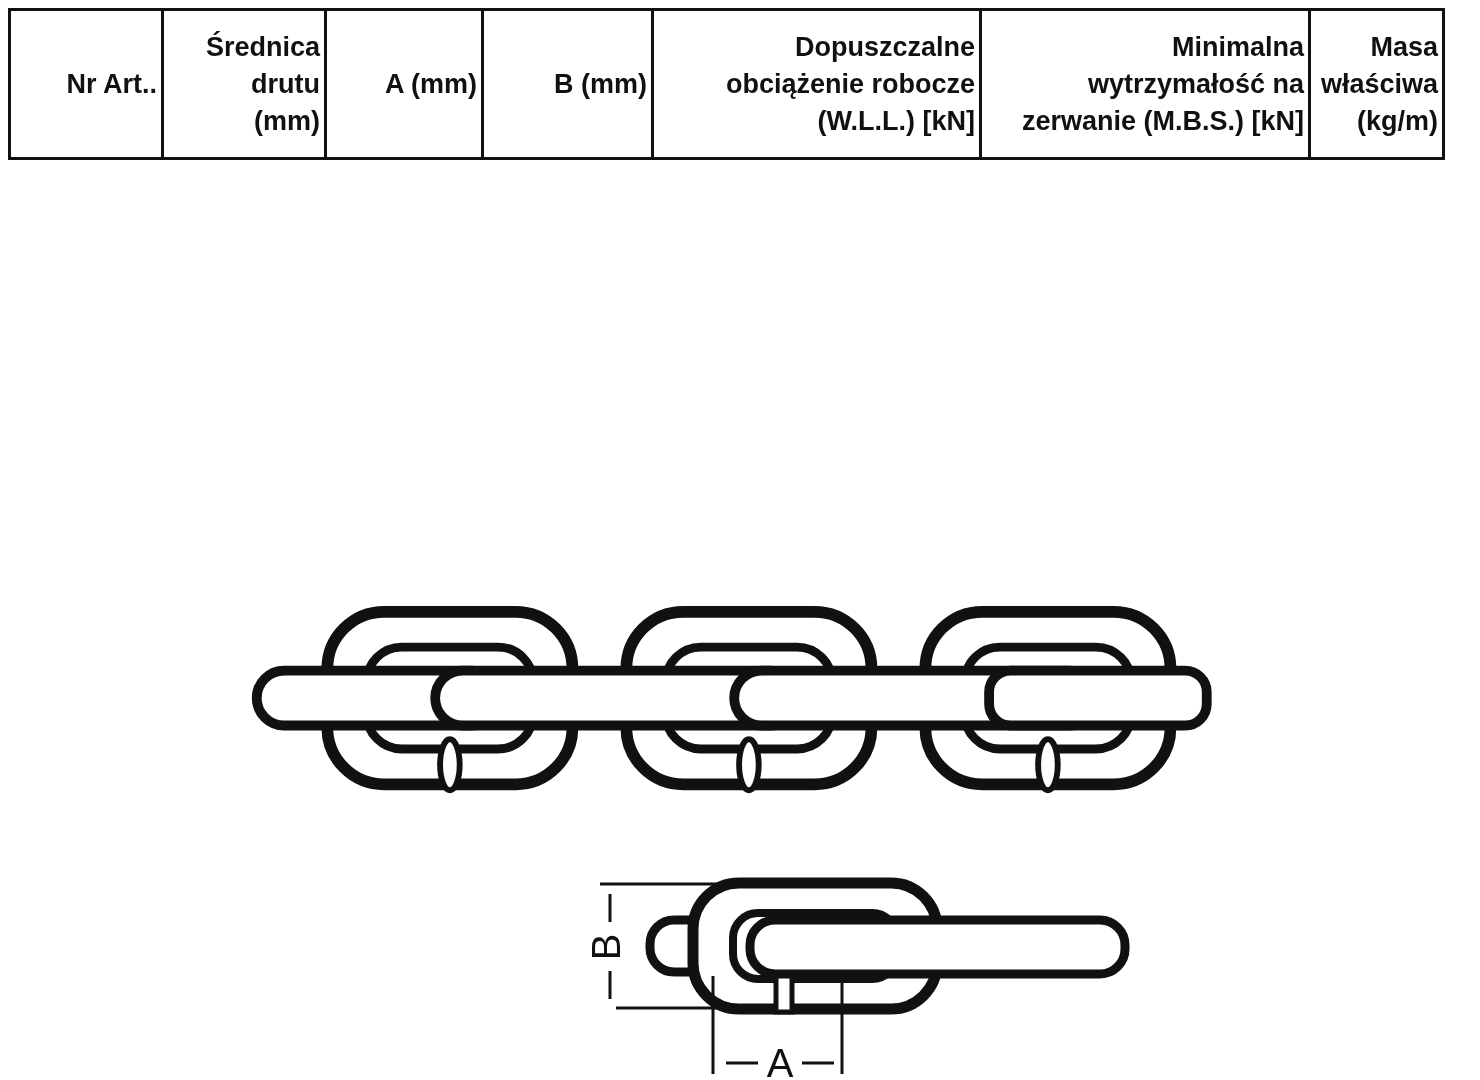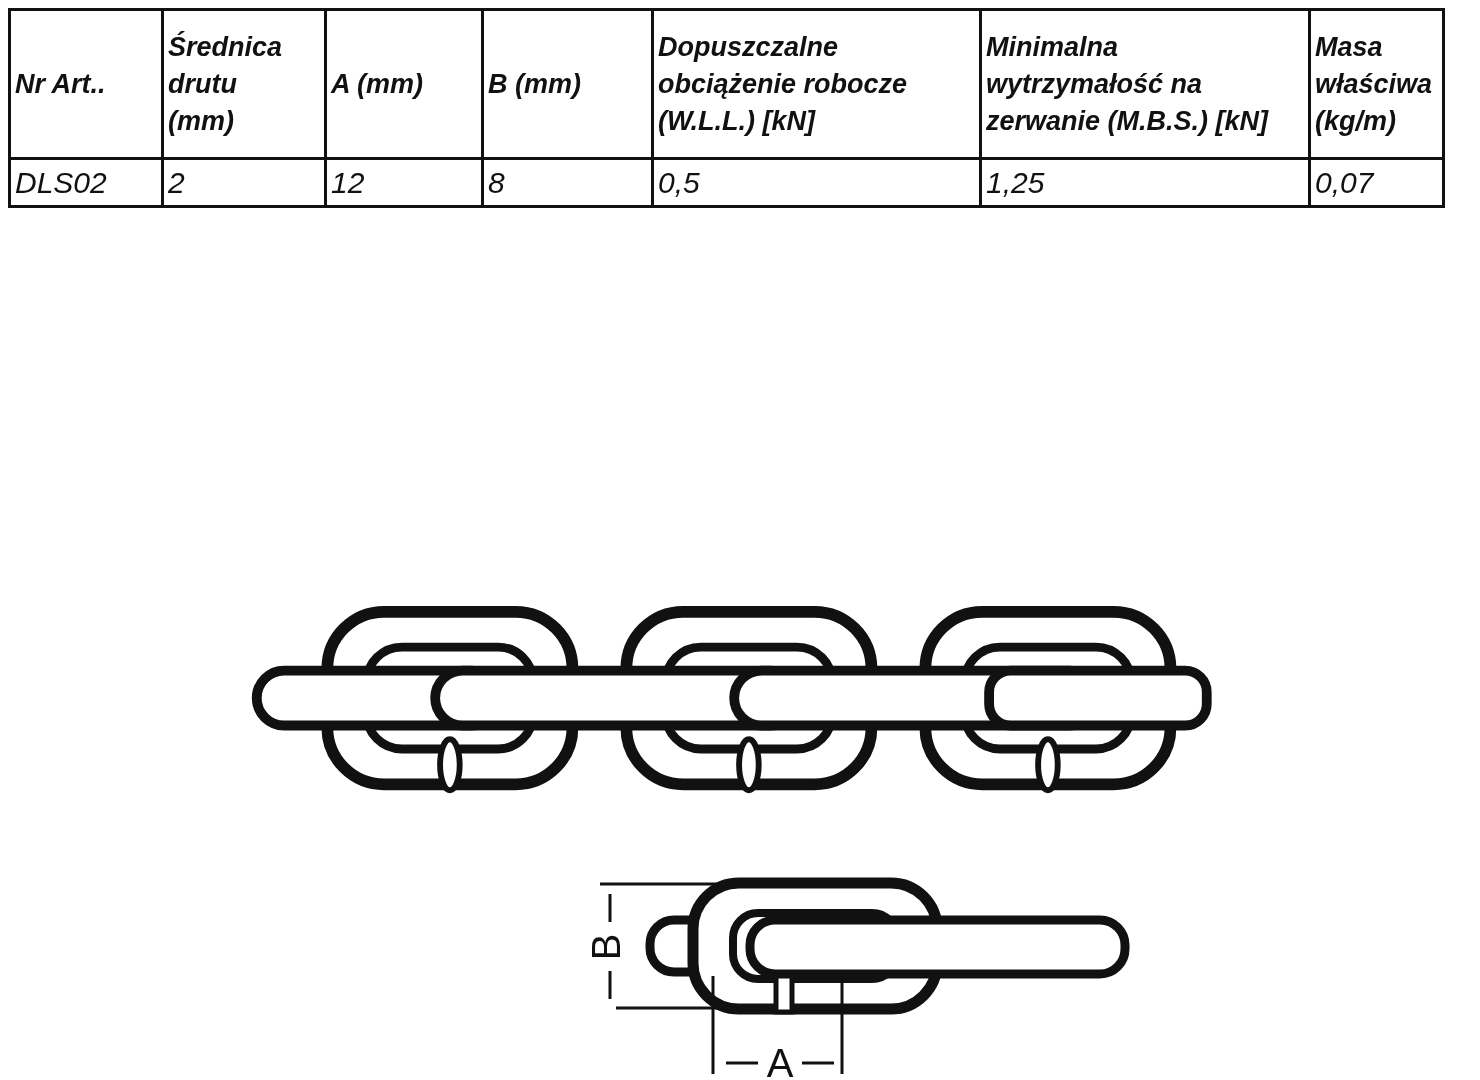--- a/index.html
+++ b/index.html
@@ -8,24 +8,23 @@
     background:#ffffff;color:#111111;
     font-family:"Liberation Sans", sans-serif;
   }
   table.spec{
     position:absolute;left:8px;top:8px;
     border-collapse:collapse;table-layout:fixed;
     background:#fff;
   }
   .spec th,.spec td{
     border:3px solid #111;
-    text-align:left;vertical-align:middle;
+    text-align:right;vertical-align:middle;
     padding:0 4px;box-sizing:border-box;
     overflow:hidden;
-    font-style:italic;
   }
   .spec th{
     font-weight:bold;font-size:27px;line-height:37px;
     height:149px;white-space:pre-line;
   }
   .spec td{font-size:30px;height:48px;font-weight:normal;}
   .c0{width:153px;} .c1{width:163px;} .c2{width:157px;} .c3{width:170px;}
   .c4{width:328px;} .c5{width:329px;} .c6{width:134px;}
 
   .chain-drawing{position:absolute;left:248px;top:600px;width:992px;height:200px;}
@@ -52,29 +51,20 @@
 (W.L.L.) [kN]</th>
         <th class="c5">Minimalna
 wytrzymałość na
 zerwanie (M.B.S.) [kN]</th>
         <th class="c6">Masa
 właściwa
 (kg/m)</th>
       </tr>
   </thead>
   <tbody>
-      <tr>
-        <td class="c0">DLS02</td>
-        <td class="c1">2</td>
-        <td class="c2">12</td>
-        <td class="c3">8</td>
-        <td class="c4">0,5</td>
-        <td class="c5">1,25</td>
-        <td class="c6">0,07</td>
-      </tr>
     </tbody>
 </table>
 
 <div class="chain-drawing">
   <svg viewBox="0 0 1010 204" width="992" height="200">
 
     <g transform="translate(205,100)">
       <rect x="-125" y="-88" width="250" height="176" rx="58" class="ink-stroke" stroke-width="12"></rect>
       <rect x="-85" y="-52" width="170" height="104" rx="36" class="ink-stroke" stroke-width="9"></rect>
       <ellipse cx="0" cy="68" rx="10" ry="26" class="ink-stroke" stroke-width="6"></ellipse>

